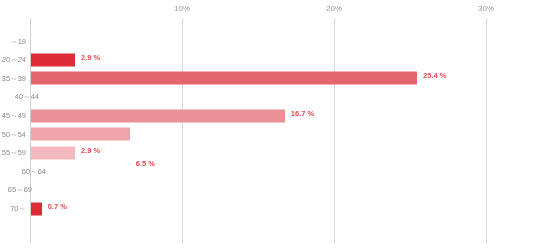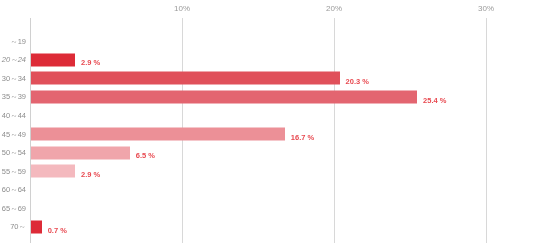--- a/index.html
+++ b/index.html
@@ -80,21 +80,21 @@
     color: #8d8d8d;
     white-space: nowrap;
     line-height: 1;
   }
   .bar-wrap {
     position: absolute;
     left: 31px;
     top: 50%;
     transform: translateY(-50%);
     display: flex;
-    align-items: flex-end;
+    align-items: flex-start;
     height: 13px;
   }
   .bar {
     height: 13px;
     border-radius: 0;
   }
   .bar-value {
     font-size: 7.5px;
     font-weight: bold;
     color: #e8484f;
@@ -130,62 +130,55 @@
         </div>
       </div>
       <div class="row">
         <div class="cat-label" style="color: rgb(141, 141, 141); font-style: italic;">20～24</div>
         <div class="bar-wrap">
           <div class="bar" title="20～24 2.9 %" style="width: 44.08px; background: rgb(221, 43, 55);"></div>
           <div class="bar-value" style="color: rgb(232, 72, 79);">2.9 %</div>
         </div>
       </div>
       <div class="row">
-        <div class="cat-label" style="color: rgb(141, 141, 141);">30～34</div>
-        <div class="bar-wrap">
-          <div class="bar" title="30～34 20.3 %" style="width: 308.56px; background: rgb(224, 80, 90);"></div>
-          <div class="bar-value" style="color: rgb(232, 72, 79);">20.3 %</div>
-        </div>
-      </div>
-      <div class="row">
         <div class="cat-label" style="color: rgb(141, 141, 141);">35～39</div>
         <div class="bar-wrap">
           <div class="bar" title="35～39 25.4 %" style="width: 386.08px; background: rgb(227, 101, 112);"></div>
           <div class="bar-value" style="color: rgb(232, 72, 79);">25.4 %</div>
         </div>
       </div>
       <div class="row">
-        <div class="cat-label" style="color: rgb(141, 141, 141);">40～44</div>
+        <div class="cat-label" style="color: rgb(141, 141, 141); padding-left: 13px;">40～44</div>
       </div>
       <div class="row">
         <div class="cat-label" style="color: rgb(141, 141, 141);">45～49</div>
         <div class="bar-wrap">
           <div class="bar" title="45～49 16.7 %" style="width: 253.84px; background: rgb(236, 144, 151);"></div>
           <div class="bar-value" style="color: rgb(232, 72, 79);">16.7 %</div>
         </div>
       </div>
       <div class="row">
         <div class="cat-label" style="color: rgb(141, 141, 141);">50～54</div>
         <div class="bar-wrap">
           <div class="bar" title="50～54 6.5 %" style="width: 98.8px; background: rgb(240, 165, 171);"></div>
-          <div class="bar-value" style="color: rgb(232, 72, 79);">6.5 %</div>
+          <div class="bar-value" style="color: rgb(232, 72, 79); margin-top: 32px;">6.5 %</div>
         </div>
       </div>
       <div class="row">
         <div class="cat-label" style="color: rgb(141, 141, 141);">55～59</div>
         <div class="bar-wrap">
           <div class="bar" title="55～59 2.9 %" style="width: 44.08px; background: rgb(244, 185, 190);"></div>
           <div class="bar-value" style="color: rgb(232, 72, 79);">2.9 %</div>
         </div>
       </div>
       <div class="row">
-        <div class="cat-label" style="color: rgb(141, 141, 141);">60～64</div>
+        <div class="cat-label" style="color: rgb(141, 141, 141); padding-left: 20px;">60～64</div>
       </div>
       <div class="row">
-        <div class="cat-label" style="color: rgb(141, 141, 141);">65～69</div>
+        <div class="cat-label" style="color: rgb(141, 141, 141); margin-left: 6px;">65～69</div>
         <div class="bar-wrap">
           <div class="bar" title="65～69 " style="width: 0px; background: rgb(251, 226, 228);"></div>
         </div>
       </div>
       <div class="row">
         <div class="cat-label" style="color: rgb(141, 141, 141);">70～</div>
         <div class="bar-wrap">
           <div class="bar" title="70～ 0.7 %" style="width: 10.64px; background: rgb(221, 43, 55);"></div>
           <div class="bar-value" style="color: rgb(232, 72, 79);">0.7 %</div>
         </div>

